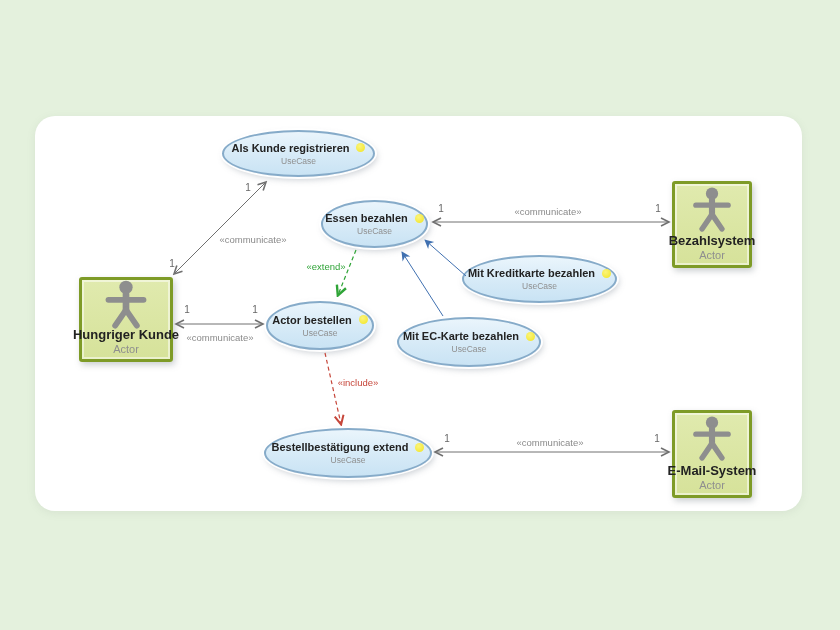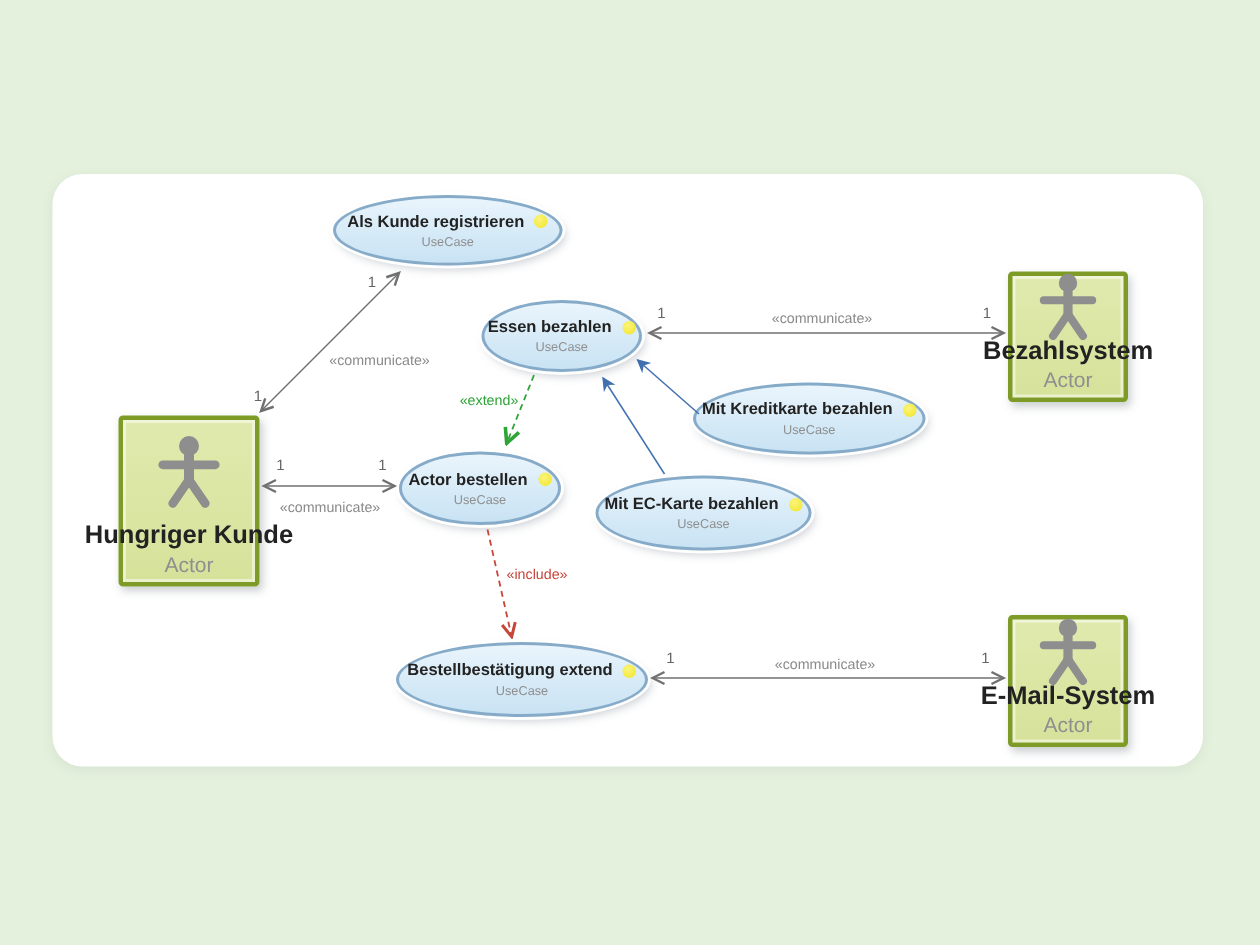--- a/index.html
+++ b/index.html
@@ -31,22 +31,22 @@
   .uc-type{font-size:8.5px;color:#8f8f8f;}
   
   .actor{
     position:absolute;background:linear-gradient(180deg,#e0eaae,#d6e29a);
     border:3px solid #7e9b27;border-radius:3px;box-sizing:border-box;
     box-shadow:inset 0 0 0 2px rgba(255,255,255,0.5), 2px 3px 6px rgba(110,120,125,0.35);
     display:flex;flex-direction:column;align-items:center;justify-content:flex-end;
     padding-bottom:4px;z-index:2;
   }
   .actor-figure{flex:1 1 auto;display:flex;align-items:center;justify-content:center;width:100%;min-height:0;}
-  .actor-name{font-size:17px;font-weight:bold;color:#222;white-space:nowrap;}
-  .actor-type{font-size:14px;color:#8f8f8f;margin-top:1px;}
+  .actor-name{font-size:13px;font-weight:bold;color:#222;white-space:nowrap;}
+  .actor-type{font-size:11px;color:#8f8f8f;margin-top:1px;}
   
   .edge-label{font-family:"Liberation Sans",sans-serif;font-size:9.5px;fill:#8a8a8a;}
   .mult{font-family:"Liberation Sans",sans-serif;font-size:10px;fill:#666;}
   .lbl-extend{fill:#2fa437;}
   .lbl-include{fill:#c6463a;}
 </style>
 </head>
 <body>
 
 <div class="stage">
@@ -93,21 +93,21 @@
   </div>
 
   <div class="usecase" style="left:264px;top:428px;width:168px;height:50px;">
     <div class="uc-title-row">
       <span class="uc-title">Bestellbestätigung extend</span>
       <span class="uc-dot"></span>
     </div>
     <div class="uc-type">UseCase</div>
   </div>
 
-  <div class="actor" style="left:79px;top:277px;width:94px;height:114px;">
+  <div class="actor" style="left:79px;top:277px;width:94px;height:85px;">
     <div class="actor-figure">
       <svg width="52" height="50" viewBox="0 0 60 60">
         <circle cx="30" cy="10" r="8" fill="#8e8e8e"></circle>
         <line x1="30" y1="18" x2="30" y2="38" stroke="#8e8e8e" stroke-width="8" stroke-linecap="round"></line>
         <line x1="9" y1="25" x2="51" y2="25" stroke="#8e8e8e" stroke-width="7" stroke-linecap="round"></line>
         <line x1="30" y1="37" x2="17" y2="56" stroke="#8e8e8e" stroke-width="7" stroke-linecap="round"></line>
         <line x1="30" y1="37" x2="43" y2="56" stroke="#8e8e8e" stroke-width="7" stroke-linecap="round"></line>
       </svg>
     </div>
     <div class="actor-name">Hungriger Kunde</div>

